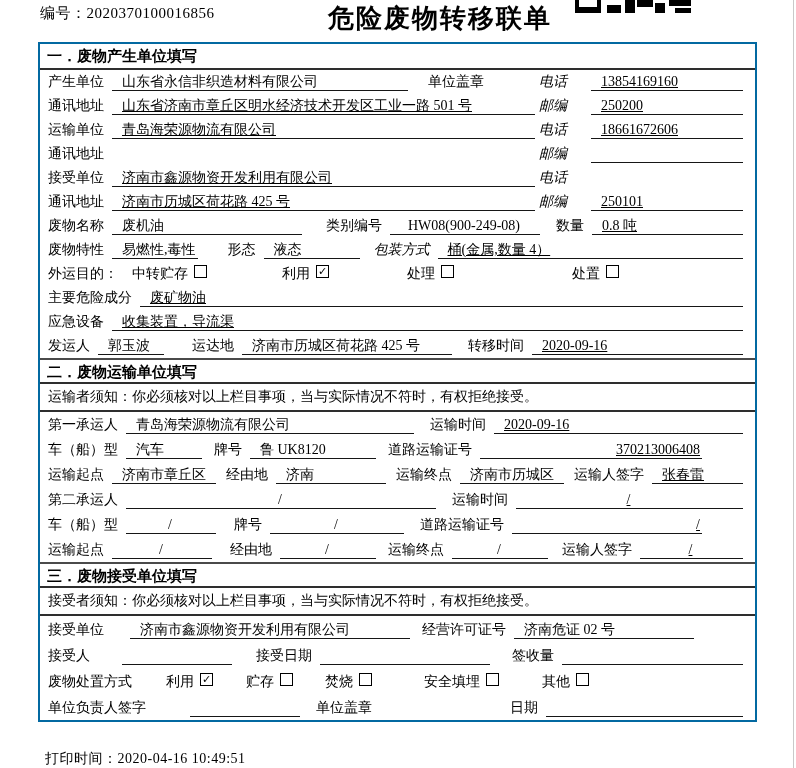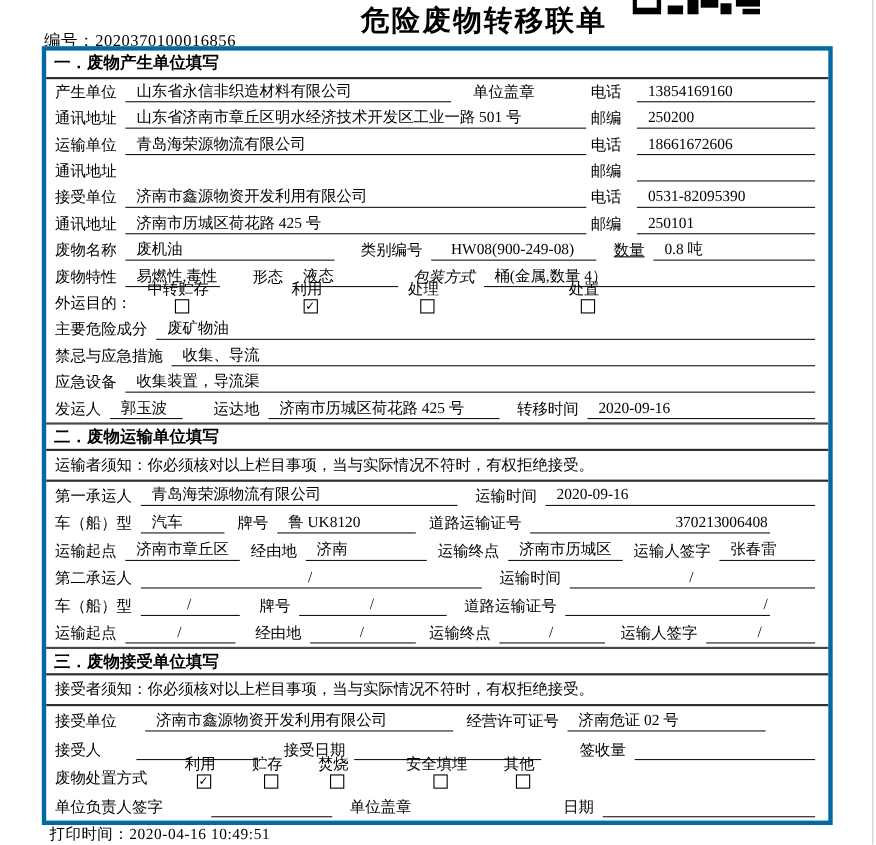--- a/index.html
+++ b/index.html
@@ -3,48 +3,48 @@
 <meta charset="utf-8">
 <style>
   html,body{margin:0;padding:0;}
   body{
     width:796px;height:768px;position:relative;overflow:hidden;
     background:#ffffff;color:#000;
     font-family:"Liberation Serif","DejaVu Serif",serif;
     font-size:14px;
   }
   *{box-sizing:border-box;}
-  .doc-no{position:absolute;left:40px;top:28px;font-size:15px;letter-spacing:.5px;}
+  .doc-no{position:absolute;left:40px;top:4px;font-size:15px;letter-spacing:.5px;}
   .doc-title{position:absolute;left:84px;right:0;top:1px;text-align:center;
     font-size:26px;font-weight:bold;letter-spacing:2px;}
   .qr-frag{position:absolute;left:575px;top:0;width:116px;height:14px;}
   .right-edge{position:absolute;right:2px;top:0;bottom:0;width:1px;background:#c9c9c9;}
 
-  .form{position:absolute;left:38px;top:42px;width:719px;border:4px solid #0369a1;background:#fff;}
+  .form{position:absolute;left:38px;top:42px;width:719px;border:2px solid #0369a1;background:#fff;}
   .sec-h{height:26px;line-height:25px;padding-left:7px;font-weight:bold;font-size:15px;
     border-bottom:2px solid #2e2e2e;}
   .sec-h.bt{border-top:2px solid #4a4a4a;}
   .notice{height:28px;display:flex;align-items:center;padding-left:8px;
     border-bottom:2px solid #2e2e2e;font-size:14px;}
   .row{display:flex;align-items:flex-end;height:24px;padding:0 8px 3px 8px;font-size:14px;}
   .row25{height:25px;}
   .row26{height:26px;}
   .lbl{white-space:nowrap;margin-right:8px;flex-shrink:0;}
   .u{border-bottom:1px solid #161616;white-space:nowrap;overflow:hidden;
      padding:0 2px 0 10px;line-height:17px;flex-shrink:0;}
-  .fill{flex:1 1 auto;margin-right:4px;min-width:0;}
+  .fill{flex:1 1 auto;margin-right:4px;min-width:0;text-decoration:underline;}
   .ctr{text-align:center;padding-left:0;}
   .rcol{width:208px;margin-left:auto;display:flex;flex-shrink:0;}
-  .rcol .lbl{width:36px;margin-right:6px;}
+  .rcol .lbl{width:36px;margin-right:16px;font-style:italic;}
   .w66{width:66px;}.w76{width:76px;}.w90{width:90px;}.w96{width:96px;}
   .w100{width:100px;}.w104{width:104px;}.w110{width:110px;}.w126{width:126px;}
   .w134{width:134px;}.w150{width:150px;}.w170{width:170px;}.w180{width:180px;}
   .w190{width:190px;}.w210{width:210px;}.w280{width:280px;}.w288{width:288px;}
   .w296{width:296px;}.w310{width:310px;}
-  .opt{display:inline-flex;align-items:center;white-space:nowrap;flex-direction:column;}
+  .opt{display:inline-flex;white-space:nowrap;}
   .cb{display:inline-block;width:13px;height:13px;border:1.5px solid #000;
       font-size:11px;line-height:11px;text-align:center;margin-left:6px;
       font-family:"DejaVu Sans",sans-serif;}
   .print-time{position:absolute;left:45px;top:750px;font-size:14px;letter-spacing:.5px;}
   .mr45{margin-right:45px;text-align:right;}
 </style>
 </head>
 <body>
 
 <div class="doc-no"><span>编号：</span><span>2020370100016856</span></div>
@@ -100,39 +100,38 @@
       <span class="lbl">邮编</span>
       <span class="u fill"></span>
     </span>
   </div>
 
   <div class="row">
     <span class="lbl">接受单位</span>
     <span class="u fill">济南市鑫源物资开发利用有限公司</span>
     <span class="rcol">
       <span class="lbl">电话</span>
-      <span class="u fill">0531-82095390</span>
     </span>
   </div>
 
   <div class="row">
     <span class="lbl">通讯地址</span>
     <span class="u fill">济南市历城区荷花路 425 号</span>
     <span class="rcol">
       <span class="lbl">邮编</span>
       <span class="u fill">250101</span>
     </span>
   </div>
 
   <div class="row">
     <span class="lbl">废物名称</span>
     <span class="u w190">废机油</span>
     <span class="lbl" style="margin-left:24px;">类别编号</span>
     <span class="u w150 ctr">HW08(900-249-08)</span>
-    <span class="lbl" style="margin-left:16px;text-decoration:underline;">数量</span>
+    <span class="lbl" style="margin-left:16px;">数量</span>
     <span class="u fill">0.8 吨</span>
   </div>
 
   <div class="row">
     <span class="lbl">废物特性</span>
     <span class="u w140">易燃性,毒性</span>
     <span class="lbl" style="margin-left:30px;">形态</span>
     <span class="u w96">液态</span>
     <span class="lbl" style="margin-left:14px;font-style:italic;">包装方式</span>
     <span class="u fill">桶(金属,数量 4）</span>
@@ -156,24 +155,20 @@
       <span>处置</span>
       <span class="cb"></span>
     </span>
   </div>
 
   <div class="row">
     <span class="lbl">主要危险成分</span>
     <span class="u fill">废矿物油</span>
   </div>
 
-  <div class="row">
-    <span class="lbl">禁忌与应急措施</span>
-    <span class="u fill">收集、导流</span>
-  </div>
 
   <div class="row">
     <span class="lbl">应急设备</span>
     <span class="u fill">收集装置，导流渠</span>
   </div>
 
   <div class="row">
     <span class="lbl">发运人</span>
     <span class="u w66">郭玉波</span>
     <span class="lbl" style="margin-left:28px;">运达地</span>
@@ -247,21 +242,21 @@
     <span class="u w280" style="margin-left:18px;">济南市鑫源物资开发利用有限公司</span>
     <span class="lbl" style="margin-left:12px;">经营许可证号</span>
     <span class="u w180">济南危证 02 号</span>
   </div>
 
   <div class="row row26">
     <span class="lbl">接受人</span>
     <span class="u w110" style="margin-left:24px;"></span>
     <span class="lbl" style="margin-left:24px;">接受日期</span>
     <span class="u w170"></span>
-    <span class="lbl" style="margin-left:35px;font-family:Liberation Mono, monospace;">签收量</span>
+    <span class="lbl" style="margin-left:22px;font-family:Liberation Mono, monospace;">签收量</span>
     <span class="u fill"></span>
   </div>
 
   <div class="row row26">
     <span class="lbl">废物处置方式</span>
     <span class="opt" style="margin-left:26px;">
       <span>利用</span>
       <span class="cb">✓</span>
     </span>
     <span class="opt" style="margin-left:33px;">
@@ -269,21 +264,21 @@
       <span class="cb"></span>
     </span>
     <span class="opt" style="margin-left:32px;">
       <span>焚烧</span>
       <span class="cb"></span>
     </span>
     <span class="opt" style="margin-left:52px;">
       <span>安全填埋</span>
       <span class="cb"></span>
     </span>
-    <span class="opt" style="margin-left:33px;">
+    <span class="opt" style="margin-left:43px;">
       <span>其他</span>
       <span class="cb"></span>
     </span>
   </div>
 
   <div class="row row26">
     <span class="lbl">单位负责人签字</span>
     <span class="u w110" style="margin-left:36px;"></span>
     <span class="lbl" style="margin-left:16px;">单位盖章</span>
     <span class="lbl" style="margin-left:130px;">日期</span>

